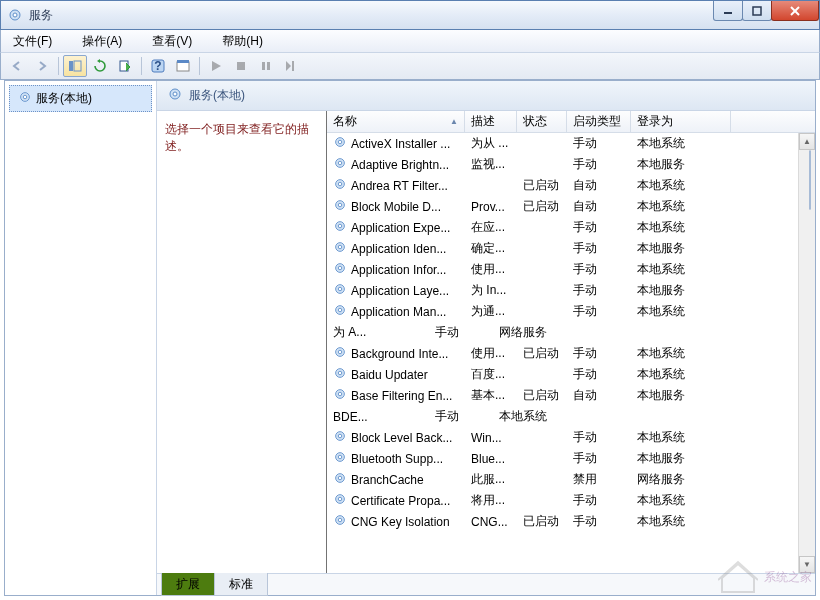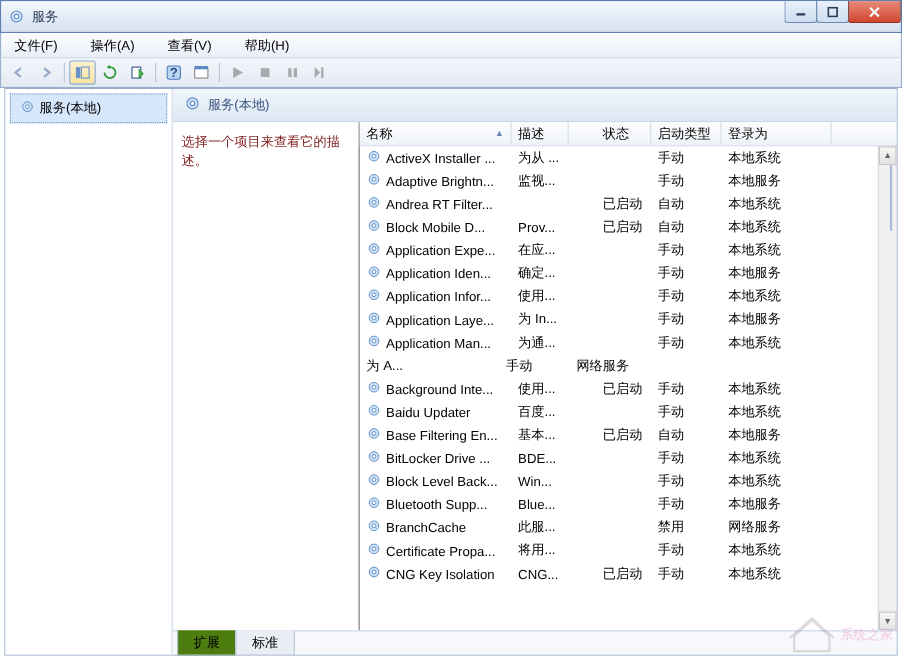--- a/index.html
+++ b/index.html
@@ -35,21 +35,21 @@
 .right-header { height: 30px; background: linear-gradient(to bottom, #f0f5fb, #dde7f3); border-bottom: 1px solid #c9d5e6; display: flex; align-items: center; padding: 0 10px; gap: 6px; color: #3a547c; }
 .right-body { flex: 1; display: flex; min-height: 0; }
 
 .desc-col { width: 170px; padding: 10px 8px; border-right: 1px solid #737373; color: #7f1d1d; }
 .list-col { flex: 1; display: flex; flex-direction: column; min-width: 0; }
 
 .list-header { display: flex; background: linear-gradient(to bottom, #fdfdfe, #eef2f8); border-bottom: 1px solid #d5dde8; height: 22px; }
 .col { padding: 3px 6px; border-right: 1px solid #d5dde8; overflow: hidden; white-space: nowrap; text-overflow: ellipsis; display: flex; align-items: center; }
 .col.name { width: 138px; display:flex; align-items:center; gap:2px; }
 .col.desc { width: 52px; }
-.col.status { width: 50px; margin-left: 25px; }
+.col.status { width: 50px; }
 .col.startup { width: 64px; }
 .col.logon { width: 100px; }
 
 .sort-arrow { margin-left:auto; font-size:8px; color:#6a86ad; }
 
 .list-rows { flex: 1; overflow-y: auto; position: relative; text-align: right; }
 .row { display: flex; height: 21px; align-items: center; }
 .row .col { border-right: none; }
 .row .name { display: flex; align-items: center; gap: 4px; }
 .svc-icon { width: 14px; height: 14px; flex-shrink: 0; }
@@ -57,21 +57,21 @@
 .scrollbar-v { width: 17px; background: #f0f0f0; border-left: 1px solid #dadada; display:flex; flex-direction:column; align-items:center; }
 .scrollbar-v .sb-btn { width:100%; height:17px; background:linear-gradient(#f6f6f6,#e4e4e4); border:1px solid #c6c6c6; display:flex; align-items:center; justify-content:center; font-size:8px; color:#666;}
 .scrollbar-v .sb-track { flex:1; position:relative; }
 .scrollbar-v .sb-thumb { position:absolute; top:0; left:2px; right:2px; height:60px; background:linear-gradient(#e8eef7,#cedcee); border:1px solid #a7bbd6; border-radius:2px;}
 
 .tabs-bottom { height: 22px; border-top: 1px solid #c9d5e6; display: flex; align-items: flex-end; padding-left: 4px; background: #f6f8fb; }
 .tab { padding: 3px 14px 2px; border: 1px solid #b8c5d8; border-top: none; background: #4d7c0f; margin-right: -1px; position: relative; top: 1px; }
 .tab.inactive { background: #e9eef5; }
 
 
-.watermark { position:absolute; right:8px; bottom:6px; opacity:.28; display:flex; align-items:center; gap:6px; color:#ec4899; font-size:14px; pointer-events:none;}
+.watermark { position:absolute; right:8px; bottom:6px; opacity:.28; display:flex; align-items:center; gap:6px; color:#701a75; font-size:14px; pointer-events:none;}
 .watermark .logo { width:40px; height:34px; }
 
 .gear { stroke:#5f8fc9; fill:#cfe1f5; }
 </style>
 </head>
 <body>
 
 <div class="titlebar">
   <span class="app-icon">
     <svg width="16" height="16" viewBox="0 0 16 16">
@@ -367,27 +367,20 @@
                       <circle cx="8" cy="8" r="2" fill="#fff" stroke="#5f8fc9"></circle>
                     </svg></span>
                   <span>Base Filtering En...</span>
                 </div>
                 <div class="col desc">基本...</div>
                 <div class="col status">已启动</div>
                 <div class="col startup">自动</div>
                 <div class="col logon">本地服务</div>
               </div>
               <div class="row">
-                <div class="col name">
-                  <span><svg class="svc-icon" viewBox="0 0 16 16">
-                      <circle cx="8" cy="8" r="5" fill="#cfe1f5" stroke="#5f8fc9"></circle>
-                      <circle cx="8" cy="8" r="2" fill="#fff" stroke="#5f8fc9"></circle>
-                    </svg></span>
-                  <span>BitLocker Drive ...</span>
-                </div>
                 <div class="col desc">BDE...</div>
                 <div class="col status"></div>
                 <div class="col startup">手动</div>
                 <div class="col logon">本地系统</div>
               </div>
               <div class="row">
                 <div class="col name">
                   <span><svg class="svc-icon" viewBox="0 0 16 16">
                       <circle cx="8" cy="8" r="5" fill="#cfe1f5" stroke="#5f8fc9"></circle>
                       <circle cx="8" cy="8" r="2" fill="#fff" stroke="#5f8fc9"></circle>

